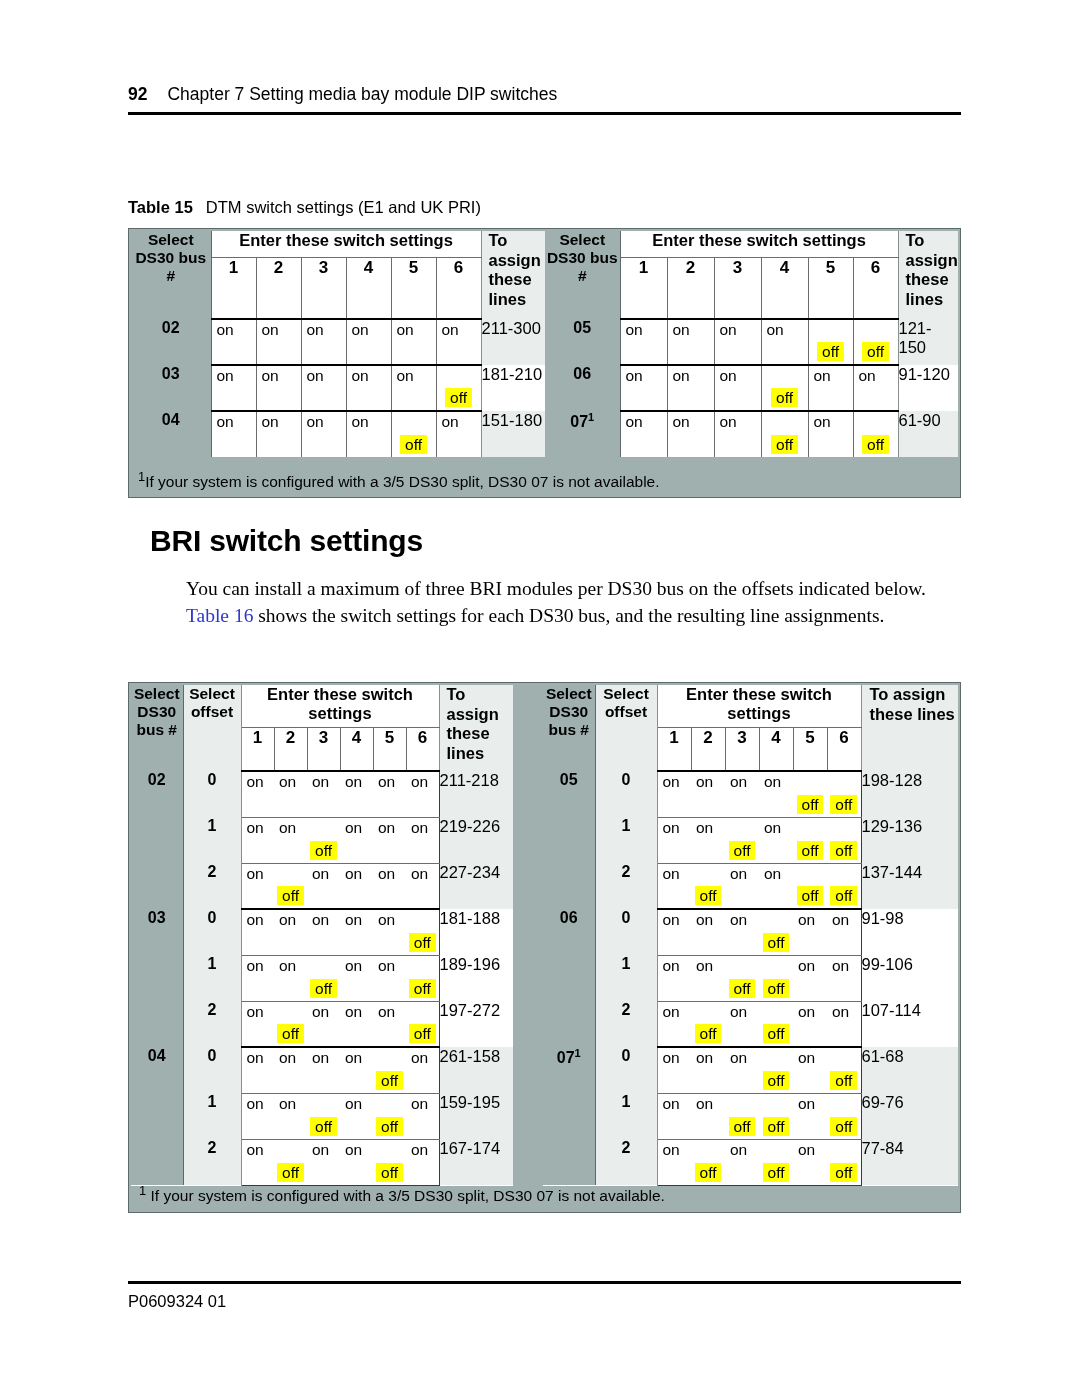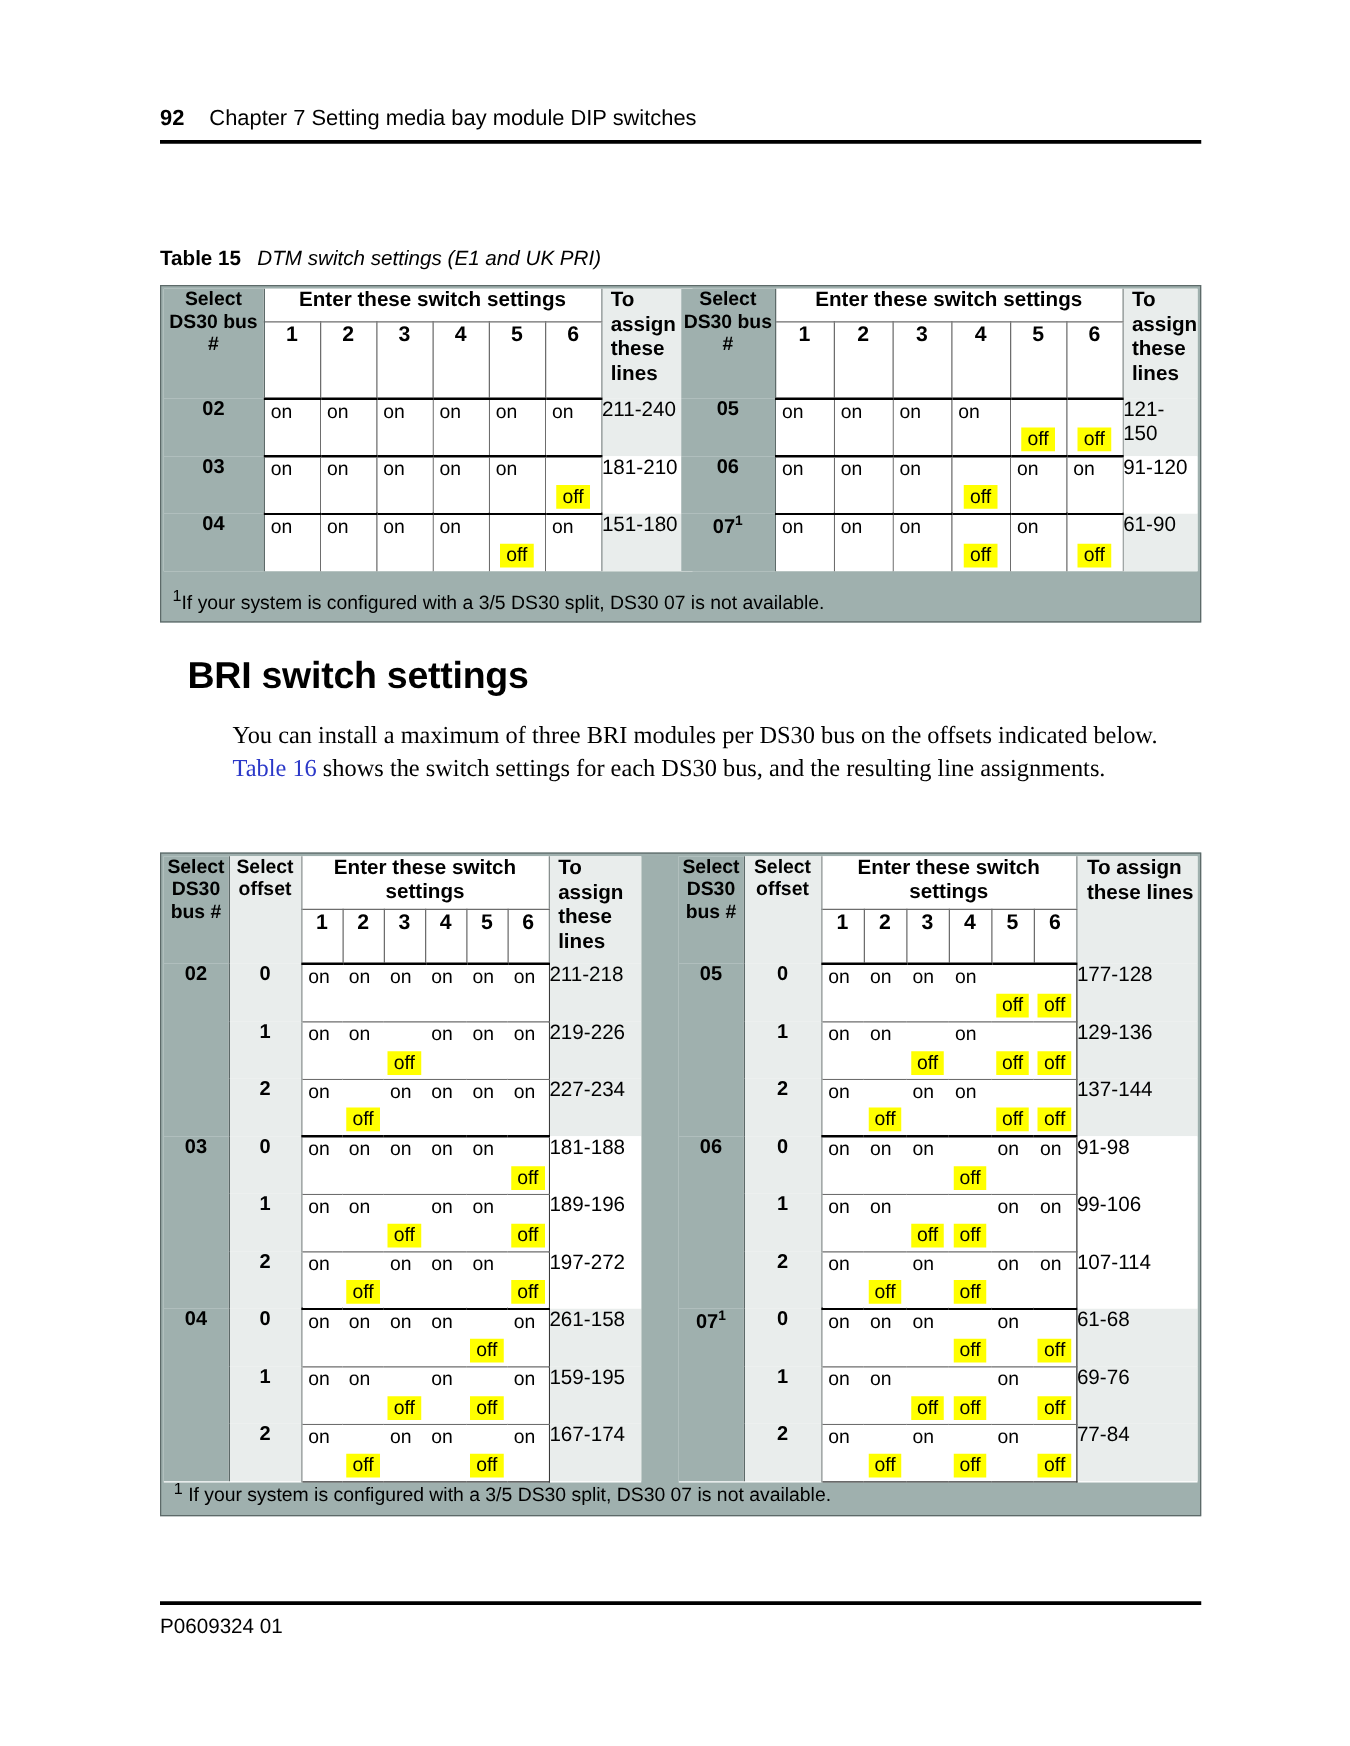--- a/index.html
+++ b/index.html
@@ -34,21 +34,21 @@
   }
   .xref{color:#2b38c8;}
 
   
   .caption{
     position:absolute;
     font-size:16.5px;
     font-family:"Liberation Sans", sans-serif;
   }
   .caption b{font-weight:bold;}
-  .caption .cap-txt{margin-left:13px;font-style:italic;}
+  .caption .cap-txt{margin-left:13px;}
 
   
   .h2{
     position:absolute;
     font-size:30px;font-weight:bold;
     letter-spacing:-0.2px;
   }
 
   
   .tblwrap{position:absolute;background:#9FB0AE;box-sizing:border-box;border:1px solid #5d6a69;}
@@ -202,21 +202,21 @@
                 <div class="offrow empty"><span class="offlbl">off</span></div>
               </td>
               <td class="swcell" style="border-right: 1px solid rgb(109, 109, 109); border-bottom: 2.5px solid rgb(0, 0, 0);">
                 <span class="onlbl">on</span>
                 <div class="offrow empty"><span class="offlbl">off</span></div>
               </td>
               <td class="swcell" style="border-right: none; border-bottom: 2.5px solid rgb(0, 0, 0);">
                 <span class="onlbl">on</span>
                 <div class="offrow empty"><span class="offlbl">off</span></div>
               </td>
-              <td class="bd-lines" style="background: rgb(233, 237, 236);">211-240</td>
+              <td class="bd-lines" style="background: rgb(233, 237, 236);">211-300</td>
             </tr>
             <tr>
               <td class="bd-bus" style="height: 46px;">03</td>
               <td class="swcell" style="border-right: 1px solid rgb(109, 109, 109); border-bottom: 2.5px solid rgb(0, 0, 0);">
                 <span class="onlbl">on</span>
                 <div class="offrow empty"><span class="offlbl">off</span></div>
               </td>
               <td class="swcell" style="border-right: 1px solid rgb(109, 109, 109); border-bottom: 2.5px solid rgb(0, 0, 0);">
                 <span class="onlbl">on</span>
                 <div class="offrow empty"><span class="offlbl">off</span></div>
@@ -744,21 +744,21 @@
                 <div class="offrow empty"><span class="offlbl">off</span></div>
               </td>
               <td class="swcell" style="border-bottom: 1px solid rgb(109, 109, 109);">
                 <span class="onlbl"></span>
                 <div class="offrow"><span class="offlbl">off</span></div>
               </td>
               <td class="swcell" style="border-right: 1px solid rgb(58, 58, 58); border-bottom: 1px solid rgb(109, 109, 109);">
                 <span class="onlbl"></span>
                 <div class="offrow"><span class="offlbl">off</span></div>
               </td>
-              <td class="bd-lines" style="background: rgb(233, 237, 236);">177-128</td>
+              <td class="bd-lines" style="background: rgb(233, 237, 236);">198-128</td>
             </tr>
             <tr>
               <td class="bd-off" style="height: 46px;">1</td>
               <td class="swcell" style="border-left: 1px solid rgb(58, 58, 58); border-bottom: 1px solid rgb(109, 109, 109);">
                 <span class="onlbl">on</span>
                 <div class="offrow empty"><span class="offlbl">off</span></div>
               </td>
               <td class="swcell" style="border-bottom: 1px solid rgb(109, 109, 109);">
                 <span class="onlbl">on</span>
                 <div class="offrow empty"><span class="offlbl">off</span></div>

